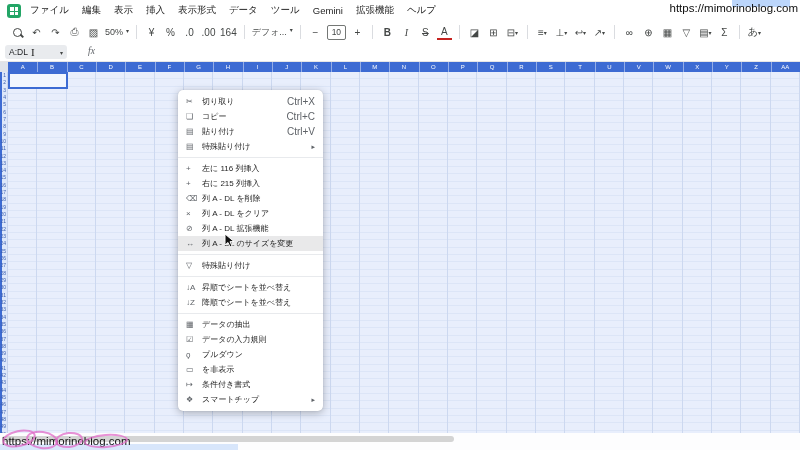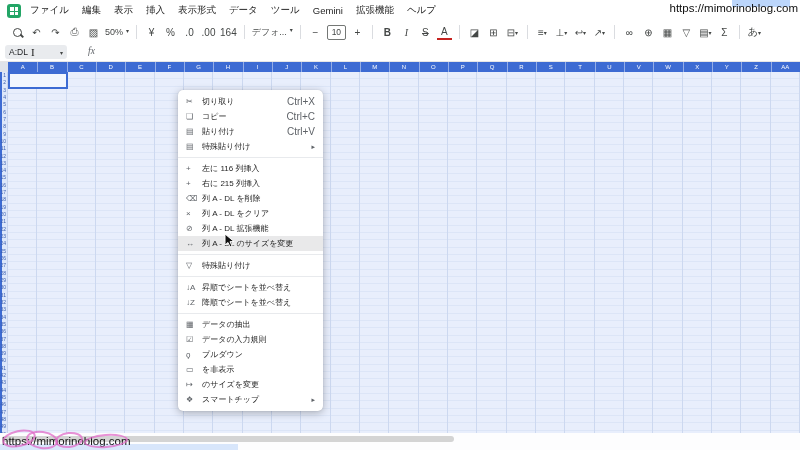--- a/index.html
+++ b/index.html
@@ -322,21 +322,21 @@
       <div class="citem">
         <span class="cicon">ϙ</span>
         <span class="clabel">プルダウン</span>
       </div>
       <div class="citem">
         <span class="cicon">▭</span>
         <span class="clabel">を非表示</span>
       </div>
       <div class="citem">
         <span class="cicon">↦</span>
-        <span class="clabel">のサイズを変更</span>
+        <span class="clabel">条件付き書式</span>
       </div>
       <div class="citem">
         <span class="cicon">❖</span>
         <span class="clabel">スマートチップ</span>
         <span class="carr">▸</span>
       </div>
     </div>
 
   <svg id="cursor" width="12" height="16" viewBox="0 0 12 16">
     <polygon points="1,1 1,12 4,9.5 6,14 8,13 6,8.7 10,8.5" fill="#111" stroke="#fff" stroke-width="1"></polygon>

